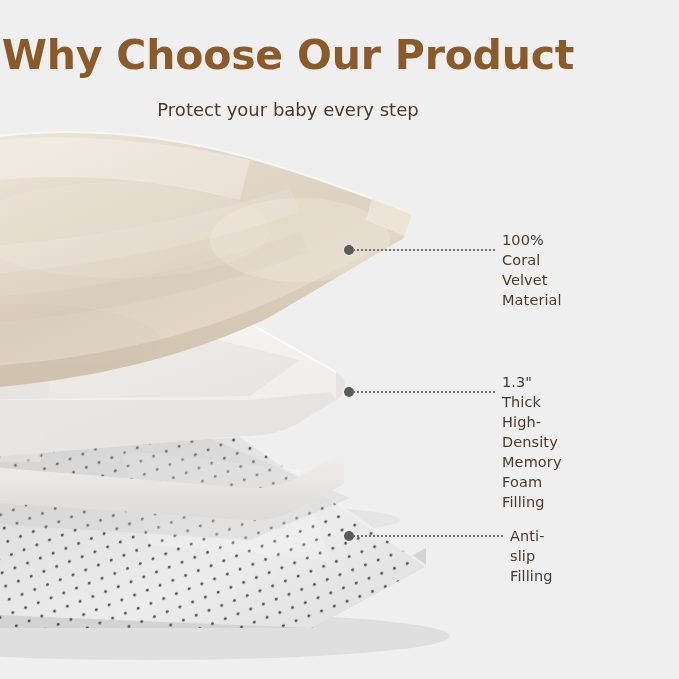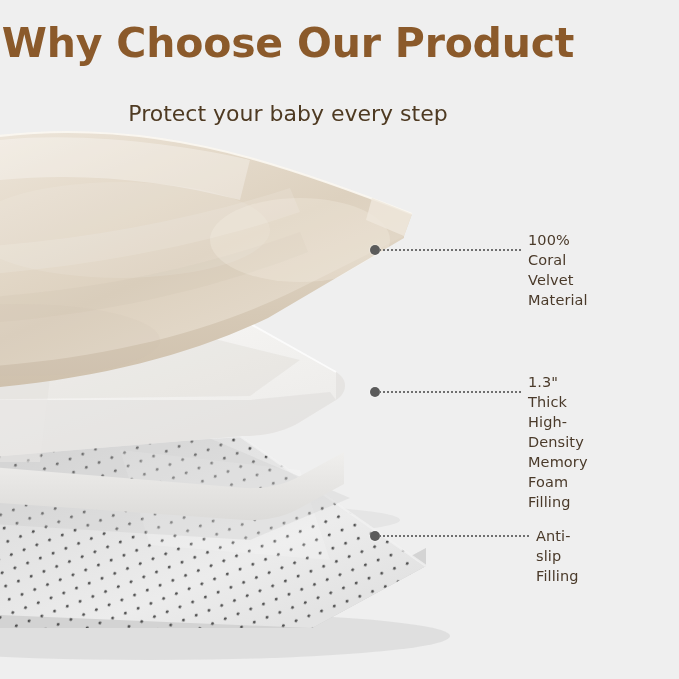--- a/index.html
+++ b/index.html
@@ -20,39 +20,39 @@
     inset: 0;
     width: 679px;
     height: 679px;
     background: #efefef;
     overflow: hidden;
   }
 
   
   .header {
     position: absolute;
-    top: 0; left: 0;
+    top: 12px; left: 0;
     width: 576px;
     text-align: center;
     z-index: 40;
   }
   .title {
     margin: 0;
     padding-top: 21px;
     font-size: 41px;
     font-weight: 700;
     letter-spacing: -0.2px;
     color: #8b5a2b;
     line-height: 1.12;
     white-space: nowrap;
   }
   .subtitle {
-    margin: 16px;
+    margin: 2px;
     padding-top: 18px;
-    font-size: 22px;
+    font-size: 18px;
     font-weight: 400;
     color: #4e3a22;
     line-height: 1.2;
     white-space: nowrap;
   }
 
   
   .product-art {
     position: absolute;
     left: 0;
@@ -66,21 +66,20 @@
     width: 679px;
     height: 679px;
   }
 
   
   .callouts {
     position: absolute;
     inset: 0;
     z-index: 30;
     pointer-events: none;
-    margin-left: 26px;
   }
   .callout {
     position: absolute;
     height: 0;
     pointer-events: auto;
   }
   .callout .marker {
     position: absolute;
     left: 0;
     top: -5px;

